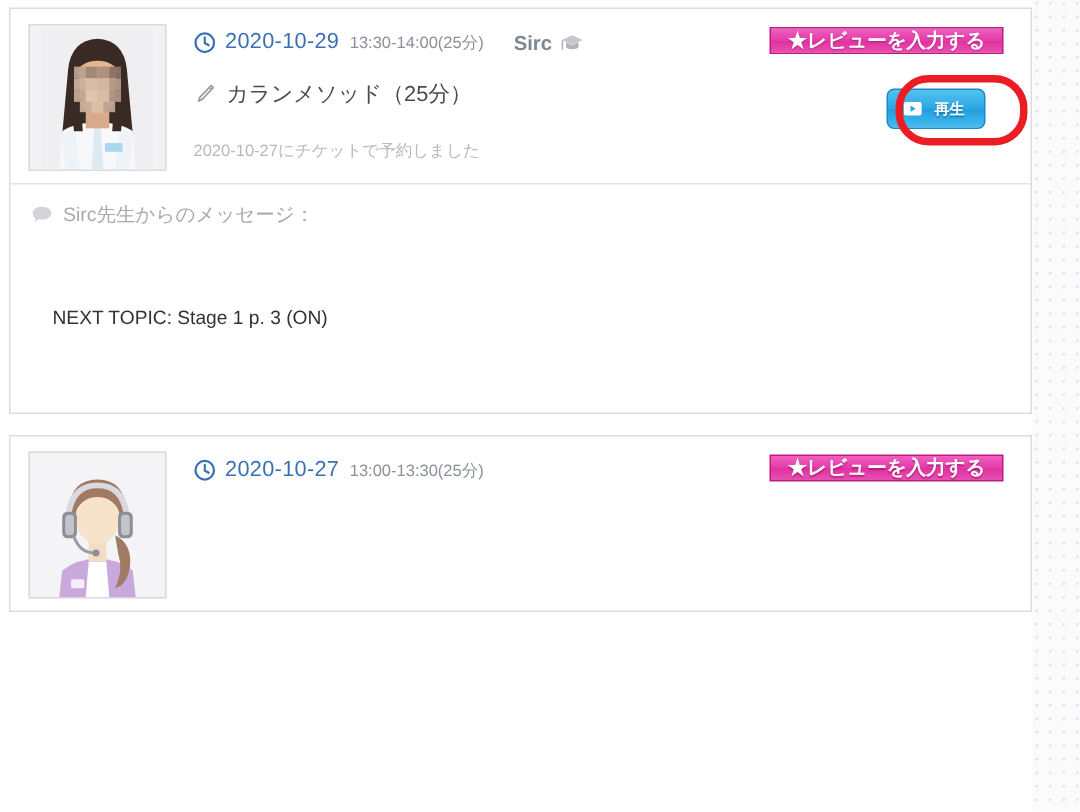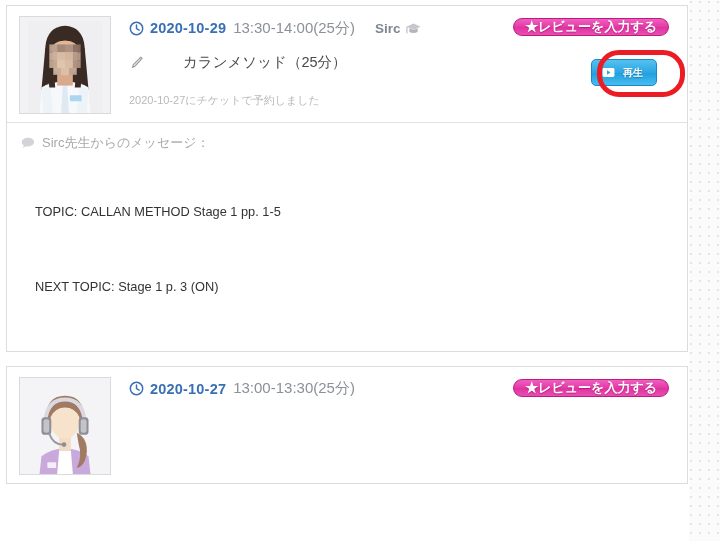--- a/index.html
+++ b/index.html
@@ -100,45 +100,44 @@
     align-items: center;
     white-space: nowrap;
     height: 20px;
   }
 
   .clock-icon { width: 15px; height: 15px; flex: 0 0 15px; margin-right: 6px; }
   .clock-icon svg { display:block; width:15px; height:15px; }
 
   .lesson-date {
     color: #3a6fb5;
-    font-weight: bold;
+    font-weight: normal;
     font-size: 14.5px;
     letter-spacing: .2px;
   }
   .lesson-time {
     color: #8b9099;
-    font-size: 15px;
+    font-size: 11px;
     margin-left: 7px;
   }
   .teacher-name {
     color: #7f8792;
     font-size: 13.5px;
     font-weight: bold;
     margin-left: 20px;
   }
   .cap-icon { width: 17px; height: 15px; margin-left: 5px; flex: 0 0 17px; }
   .cap-icon svg { display:block; width:17px; height:15px; }
 
   .row-lesson {
     display: flex;
     align-items: center;
     margin-top: 14px;
     height: 20px;
     white-space: nowrap;
-    gap: 32px;
   }
   .pencil-icon { width: 15px; height: 15px; flex: 0 0 15px; margin-right: 7px; }
   .pencil-icon svg { display:block; width:15px; height:15px; }
   .lesson-title {
     color: #4a4a4a;
     font-size: 14px;
   }
   .lesson-title.jp { font-size: 14.5px; }
 
   .row-booked {
@@ -158,21 +157,21 @@
 
   .btn-review {
     position: absolute;
     top: 0;
     right: 4px;
     display: inline-flex;
     align-items: center;
     justify-content: center;
     height: 18px;
     padding: 0 11px;
-    border-radius: 10px;
+    border-radius: 0;
     border: 1px solid #c01a7e;
     background: linear-gradient(to bottom, #f05fc0 0%, #e33ba8 50%, #e0309f 51%, #e850b2 100%);
     color: #ffffff;
     font-size: 13px;
     font-weight: bold;
     white-space: nowrap;
     text-shadow: 0 1px 1px rgba(120,0,70,.45);
     cursor: pointer;
   }
 
@@ -349,21 +348,20 @@
       <div class="msg-block">
         <div class="msg-head">
           <span class="bubble-icon">
             <svg viewBox="0 0 14 12" aria-hidden="true">
               <path d="M7 0.8 C10.6 0.8 13.2 2.7 13.2 5.1 C13.2 7.5 10.6 9.4 7 9.4 C6.2 9.4 5.5 9.3 4.8 9.2 L2 11 L2.8 8.6 C1.4 7.7 0.8 6.5 0.8 5.1 C0.8 2.7 3.4 0.8 7 0.8 Z" fill="#d4d4d8"></path>
             </svg>
           </span>
           <span>Sirc先生からのメッセージ：</span>
         </div>
         <div class="msg-body spaced">
-          <p>TOPIC: CALLAN METHOD Stage 1 pp. 1-5</p>
           <p>NEXT TOPIC: Stage 1 p. 3 (ON)</p>
         </div>
       </div>
     </div>
 
     <div class="lesson-card">
       <div class="card-main">
 
         <div class="avatar">
           <svg viewBox="0 0 92 98" preserveAspectRatio="xMidYMid slice" aria-hidden="true">

